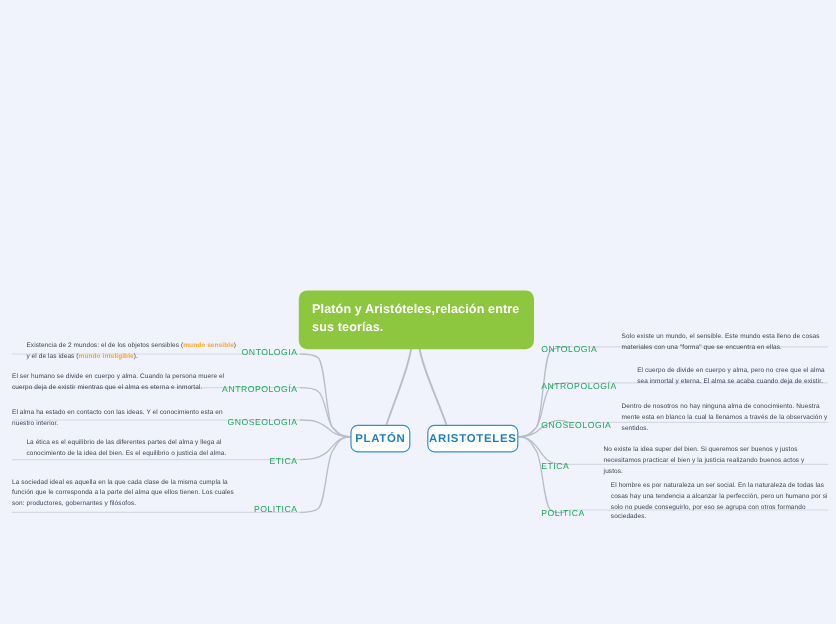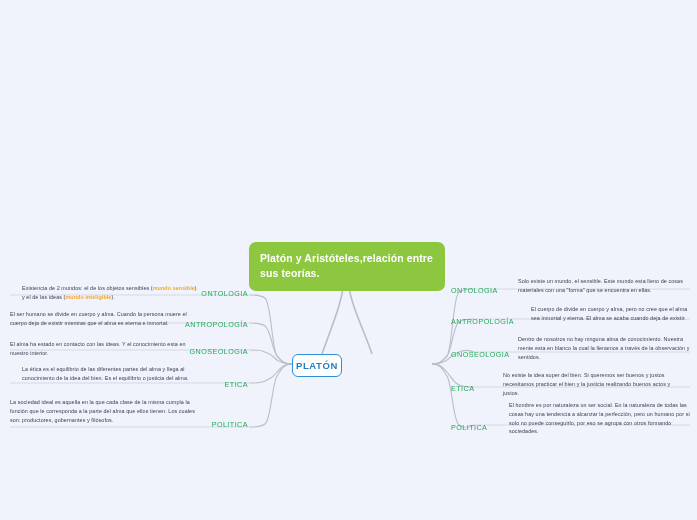--- a/index.html
+++ b/index.html
@@ -134,20 +134,23 @@
     <path d="M 474 425 L 690 425" stroke="#d6d9e4" stroke-width="1" fill="none"></path>
   </svg>
 
   <div class="root-node">
     <span>Platón y Aristóteles,relación entre sus teorías.</span>
   </div>
 
   <div class="person-node" id="node-platon">
     <span>PLATÓN</span>
   </div>
+  <div class="person-node" id="node-aristoteles">
+    <span>ARISTOTELES</span>
+  </div>
 
   <div class="cat-label left" style="left:150px; top:289px; width:98px;">
     <span>ONTOLOGIA</span>
   </div>
   <div class="cat-label left" style="left:150px; top:320px; width:98px;">
     <span>ANTROPOLOGÍA</span>
   </div>
   <div class="cat-label left" style="left:150px; top:347px; width:98px;">
     <span>GNOSEOLOGIA</span>
   </div>

